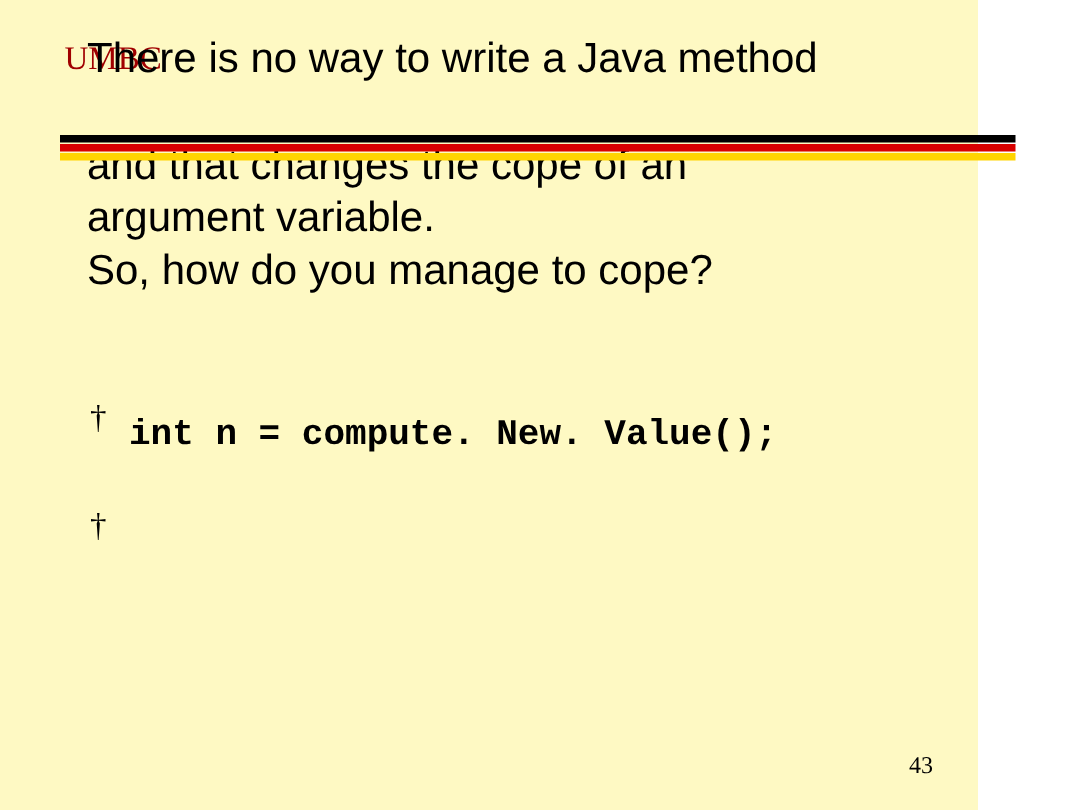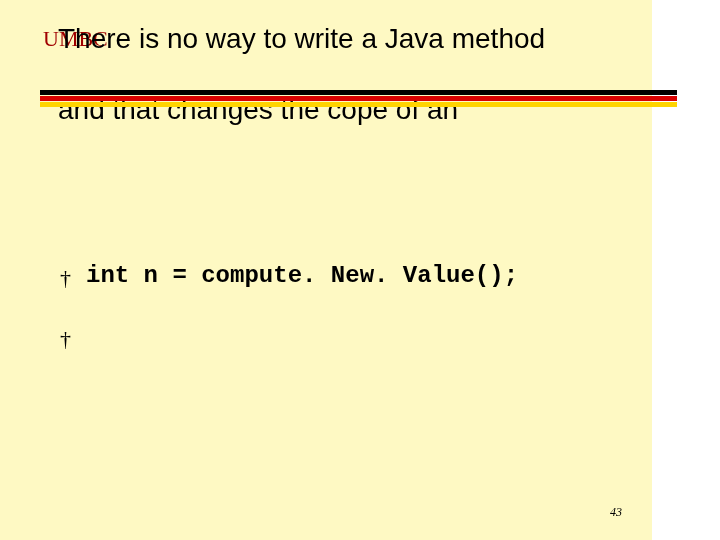--- a/index.html
+++ b/index.html
@@ -69,48 +69,49 @@
     width: 26px;
     flex: 0 0 26px;
     line-height: 1.3;
     padding-top: 2px;
   }
   .bullet-text {
     font-size: 24px;
     font-weight: 700;
     color: #000;
     font-family: "Segoe UI", "Helvetica Neue", Arial, sans-serif;
+    margin-top: 15px;
   }
   .bullet-text.mono {
     font-family: "Courier New", Courier, monospace;
     font-weight: bold;
     font-size: 24px;
   }
   .page-num {
     position: absolute;
     right: 30px;
     bottom: 20px;
     font-family: "Times New Roman", serif;
-    font-size: 12px;
+    font-size: 16px;
     color: #000;
-    font-style: italic;
   }
 </style>
 </head>
 <body>
 
 <div class="slide">
 
   <div class="umbc">UMBC</div>
 
   <div class="title-block">
     <span>There is no way to write a Java method</span><br>
     <br>
     <span>and that changes the cope of an</span><br>
-    <br>
+    <span>argument variable.</span><br>
+    <span>So, how do you manage to cope?</span>
   </div>
 
   <div class="separator">
     <div class="line black"></div>
     <div class="line red"></div>
     <div class="line yellow"></div>
   </div>
 
   <div class="bullets">
     <div class="bullet">

